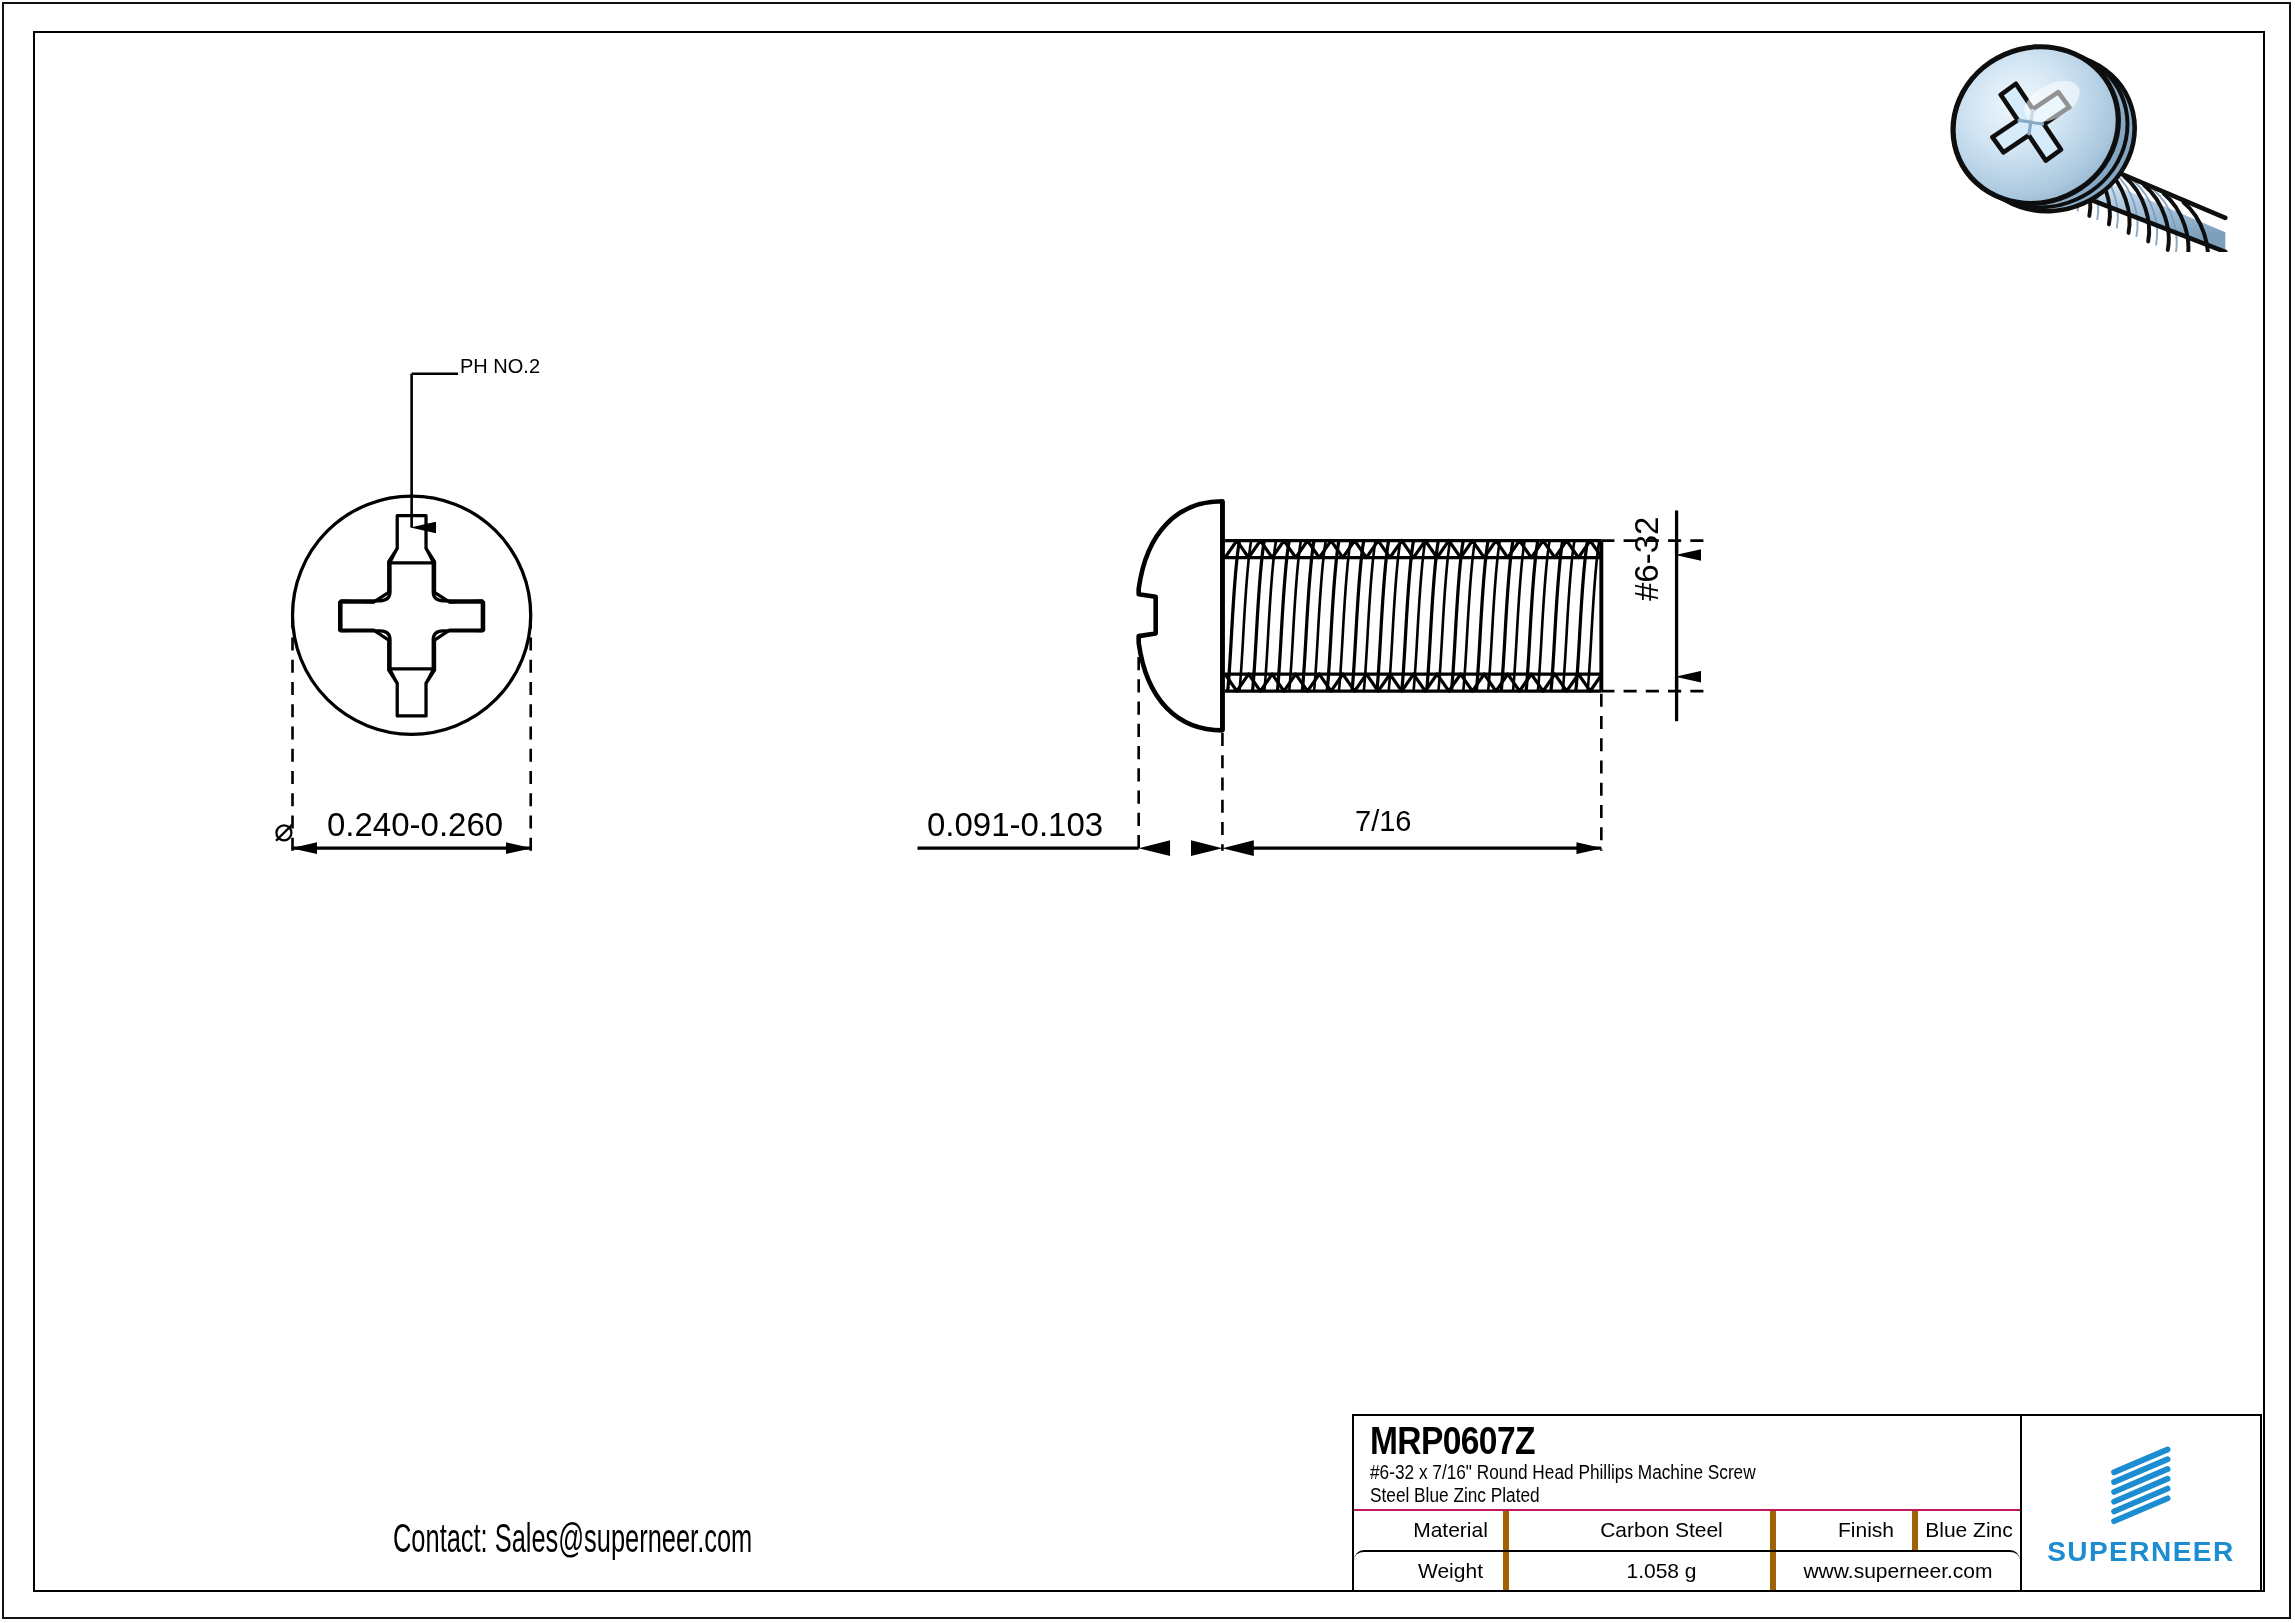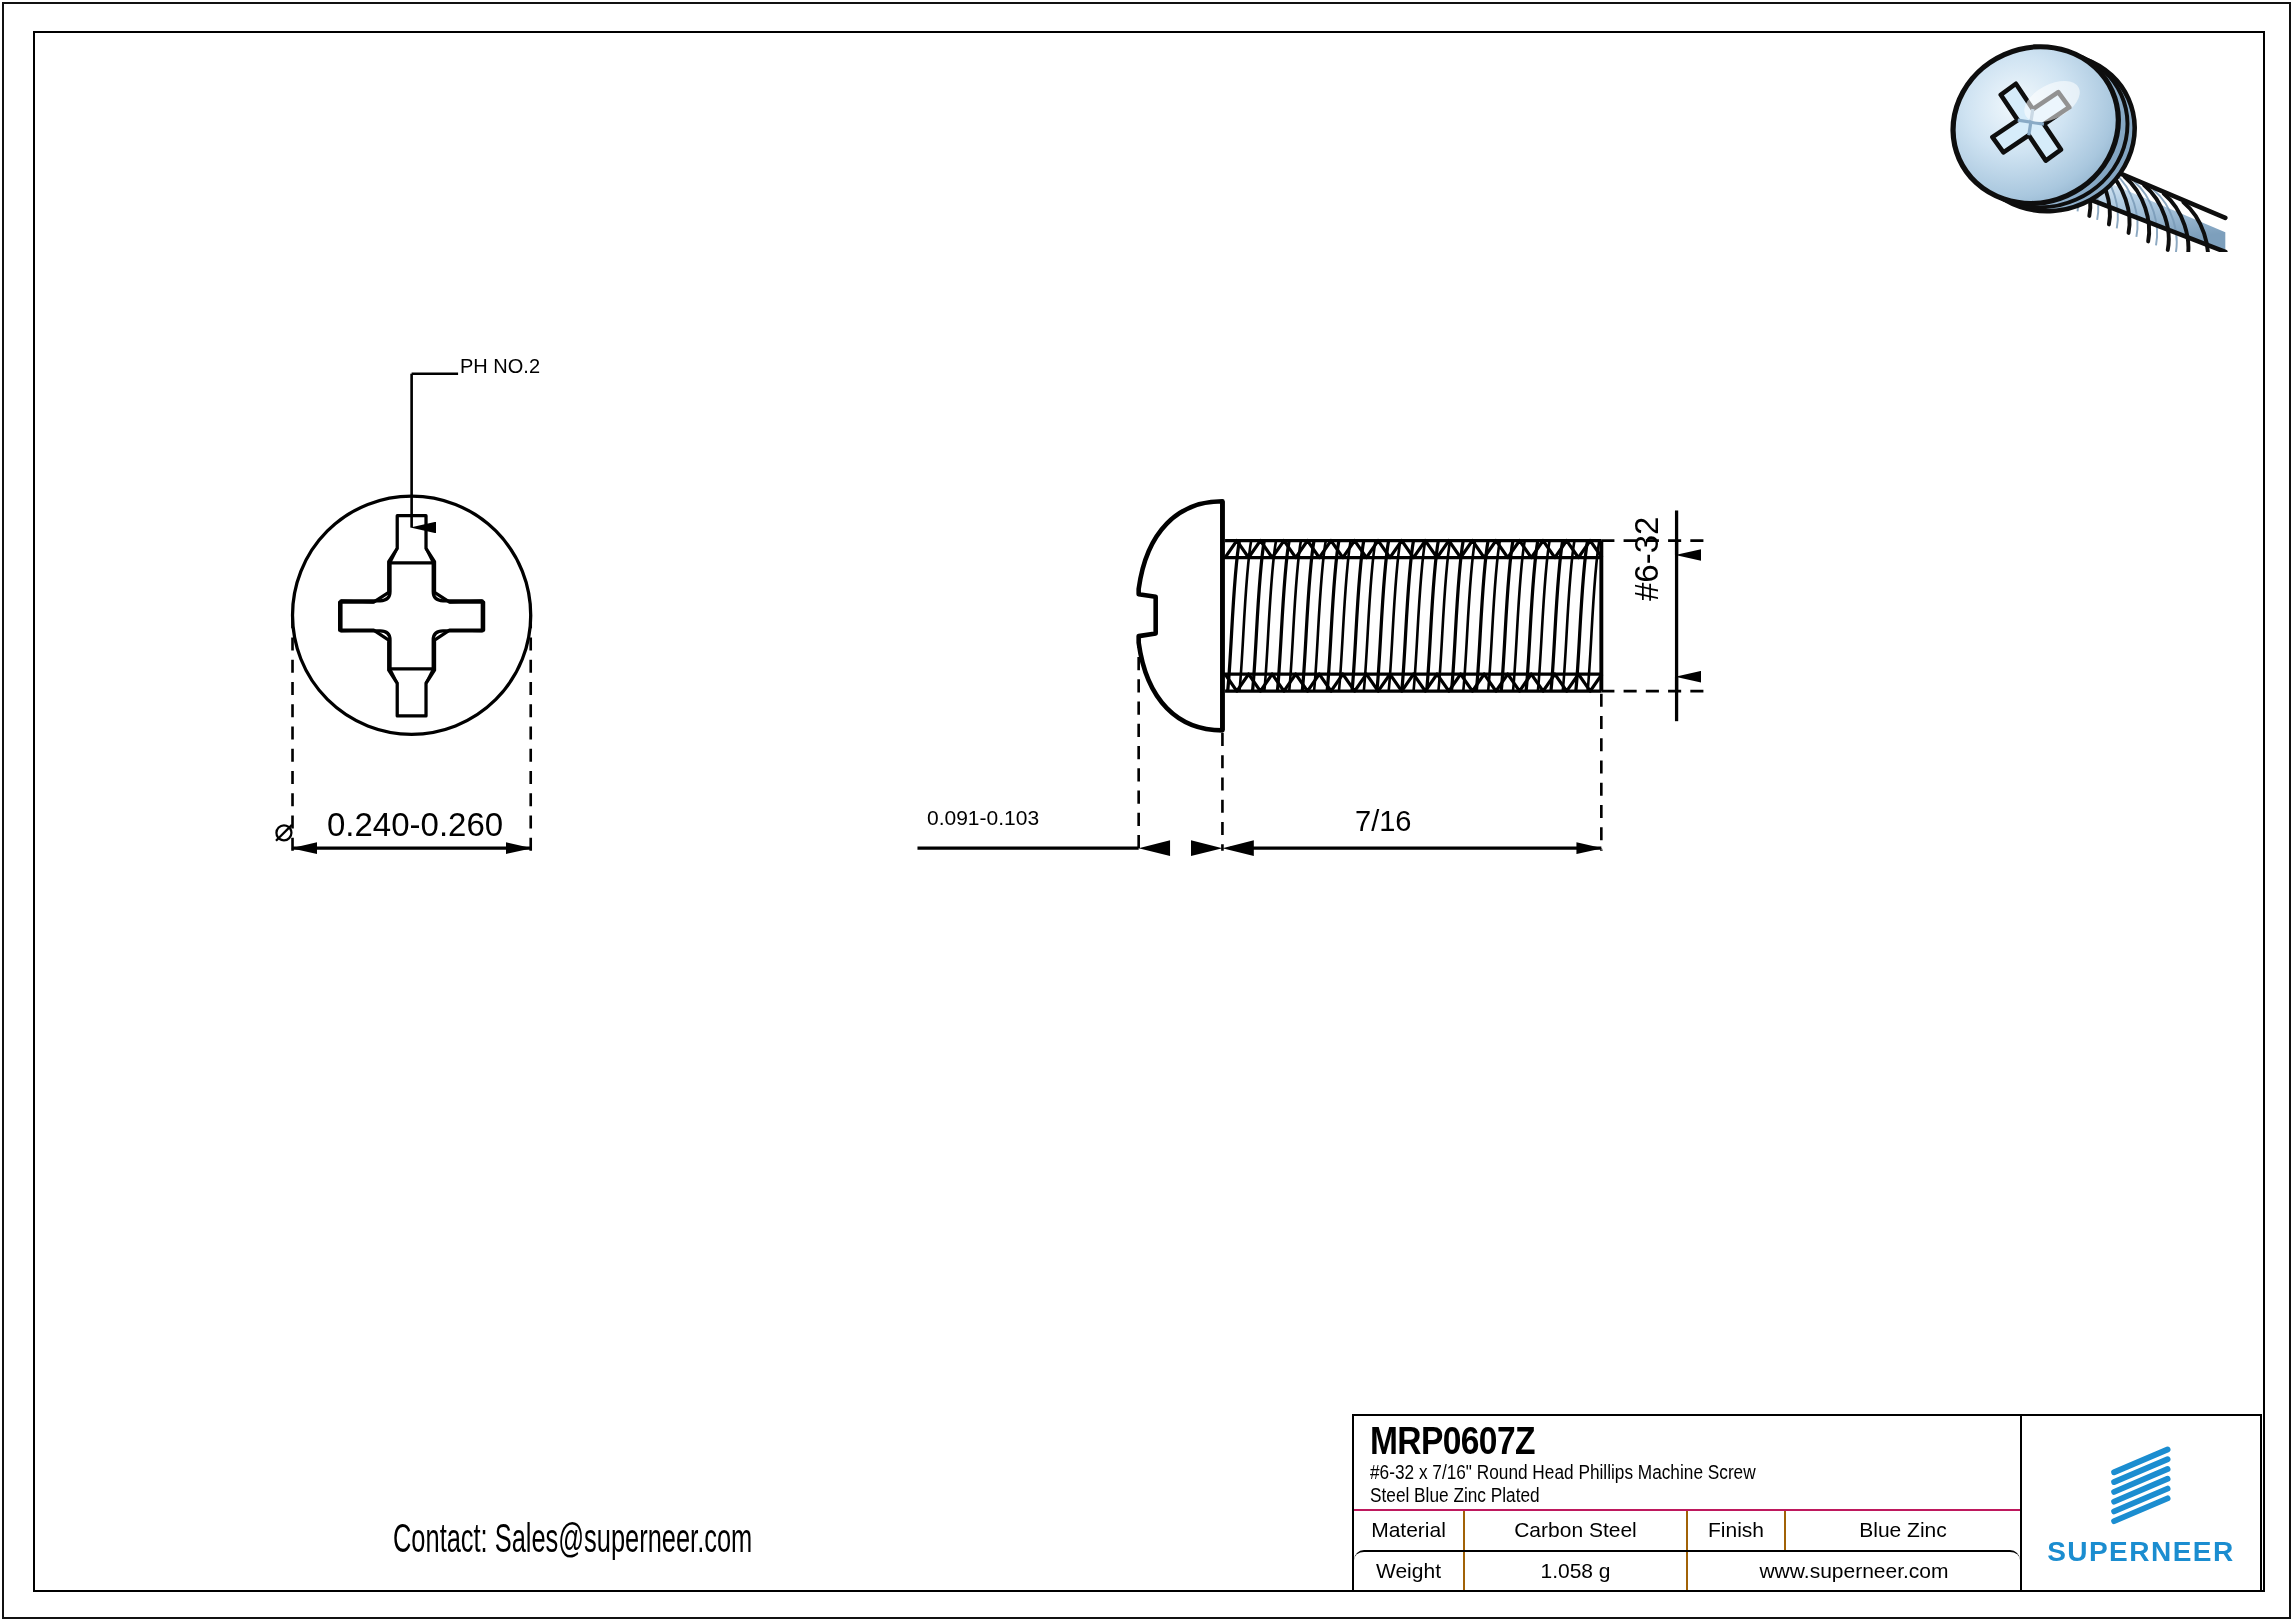--- a/index.html
+++ b/index.html
@@ -35,21 +35,21 @@
     position:absolute;
     font-family:"Liberation Sans", sans-serif;
     font-size:31px;
     color:#000;
     white-space:nowrap;
     letter-spacing:0px;
   }
   #ph-label{left:460px;top:355px;font-size:20px;}
   #dia-label{left:327px;top:806px;font-size:33px;}
   #dia-sym{left:274px;top:810px;font-size:33px;}
-  #headlen-label{left:927px;top:806px;font-size:21px;}
+  #headlen-label{left:927px;top:806px;font-size:33px;}
   #shaftlen-label{left:1355px;top:805px;font-size:29px;}
   #thread-label{
     left:1628px;top:601px;font-size:33px;
     transform:rotate(-90deg);
     transform-origin:left top;
   }
 
   
   #contact-line{
     position:absolute;left:393px;top:1515px;
@@ -106,21 +106,21 @@
     display:flex;flex:1;
   }
   .tb-row + .tb-row{border-top:2px solid #000;border-radius:10px;}
   .tb-cell{
     display:flex;align-items:center;justify-content:center;
     box-sizing:border-box;
     font-size:21px;
     white-space:nowrap;
     overflow:hidden;
   }
-  .tb-cell.b{border-right:2px solid #a16207;}
+  .tb-cell.b{border-right:6px solid #a16207;margin-left:44px;}
   .c-label{width:111px;}
   .c-val1{width:223px;}
   .c-label2{width:98px;}
   .c-val2{flex:1;}
   .c-wide{flex:1;}
   .link{color:#000000;text-align:right;}
   .tb-right{
     flex:1;height:100%;
     display:flex;flex-direction:column;
     align-items:center;justify-content:center;

